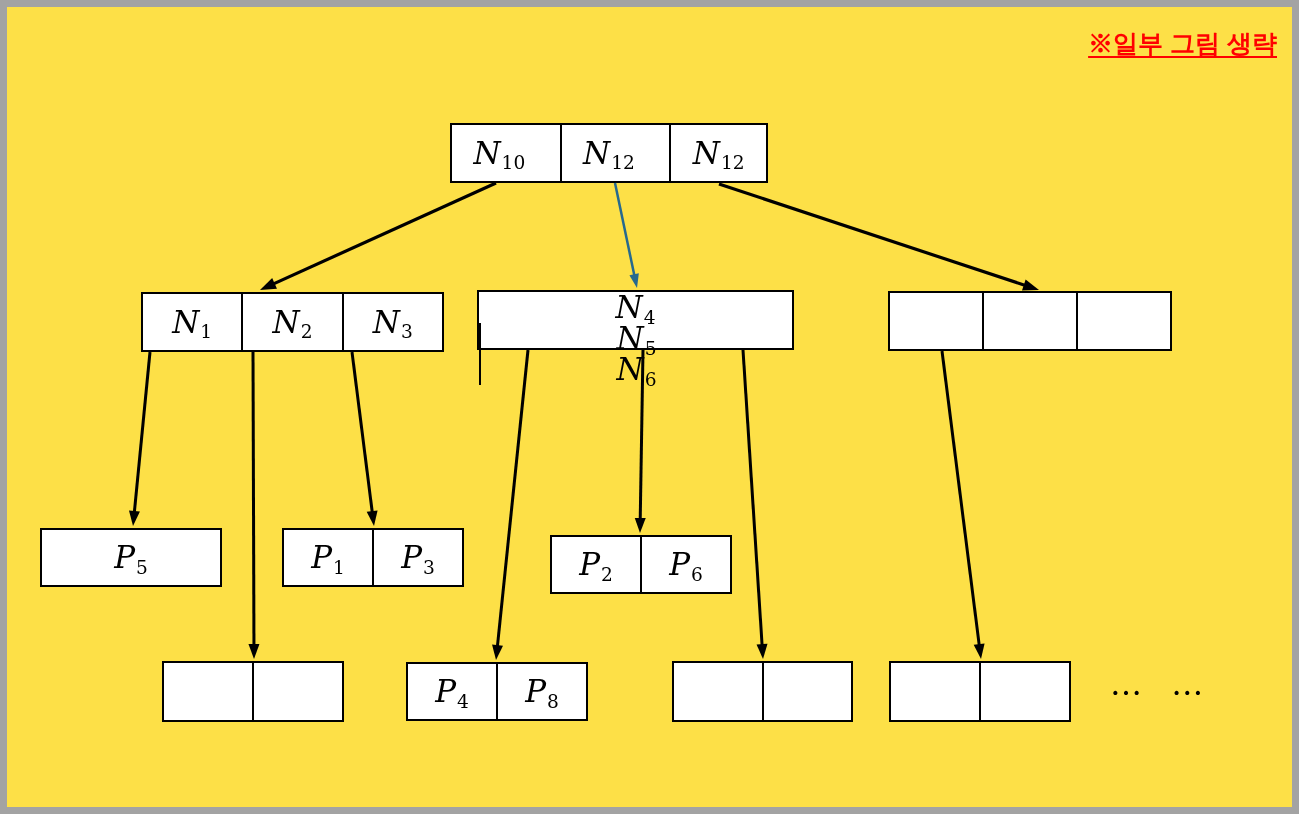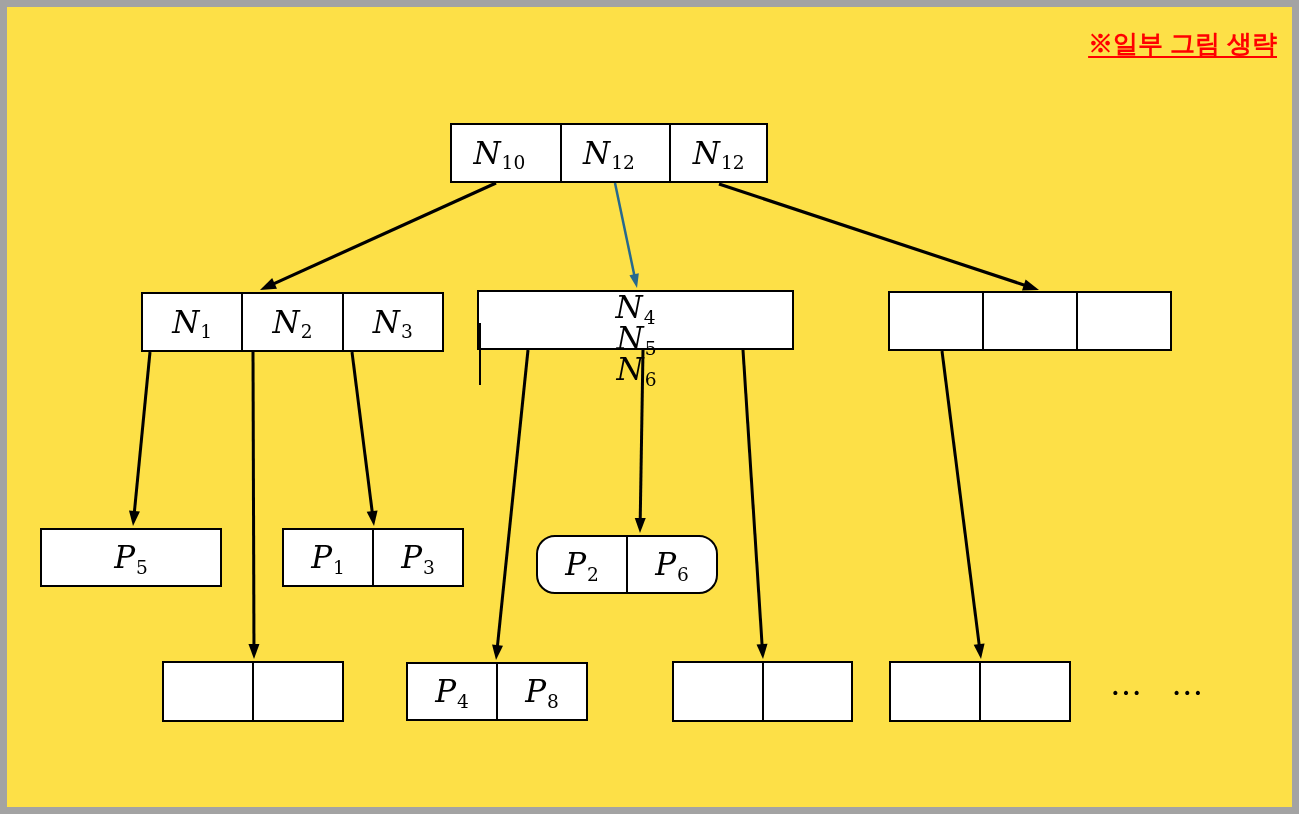--- a/index.html
+++ b/index.html
@@ -122,21 +122,21 @@
         </div>
       </div>
       <div class="node-box" style="left: 275px; top: 521px; width: 182px; height: 59px;">
         <div class="node-cell">
           <span class="lbl"><i>P</i><sub>1</sub></span>
         </div>
         <div class="node-cell">
           <span class="lbl"><i>P</i><sub>3</sub></span>
         </div>
       </div>
-      <div class="node-box" style="left: 529px; top: 528px; width: 182px; height: 59px; border-radius: 19px;">
+      <div class="node-box" style="left: 543px; top: 528px; width: 182px; height: 59px;">
         <div class="node-cell">
           <span class="lbl"><i>P</i><sub>2</sub></span>
         </div>
         <div class="node-cell">
           <span class="lbl"><i>P</i><sub>6</sub></span>
         </div>
       </div>
       <div class="node-box" style="left: 155px; top: 654px; width: 182px; height: 61px;">
         <div class="node-cell"></div>
         <div class="node-cell"></div>

